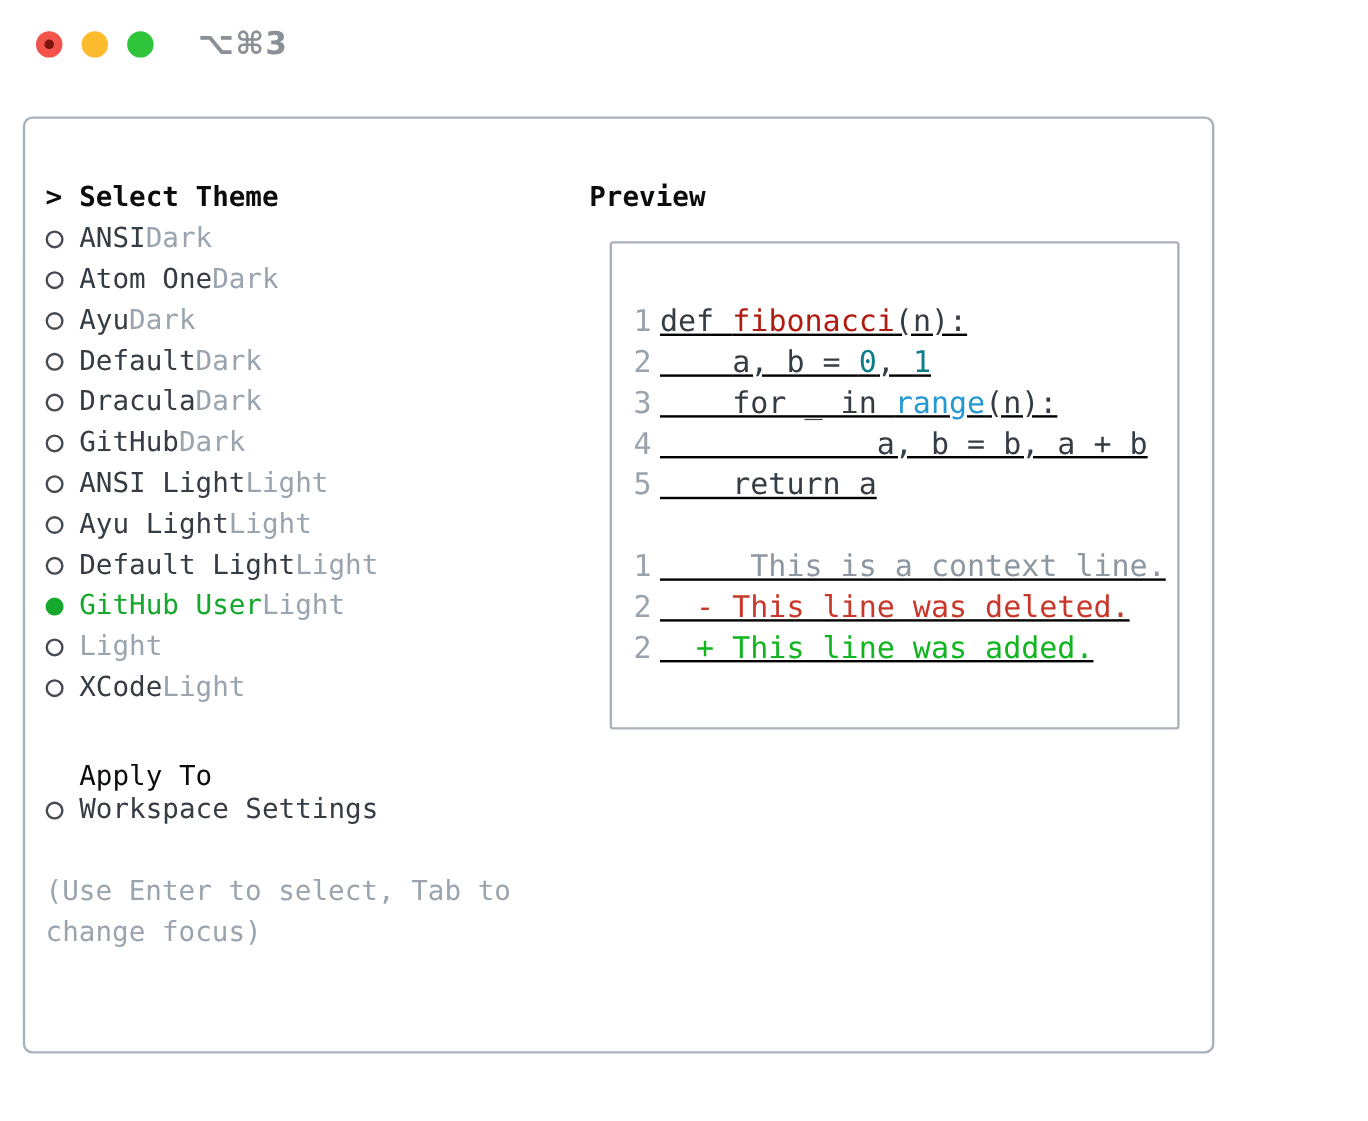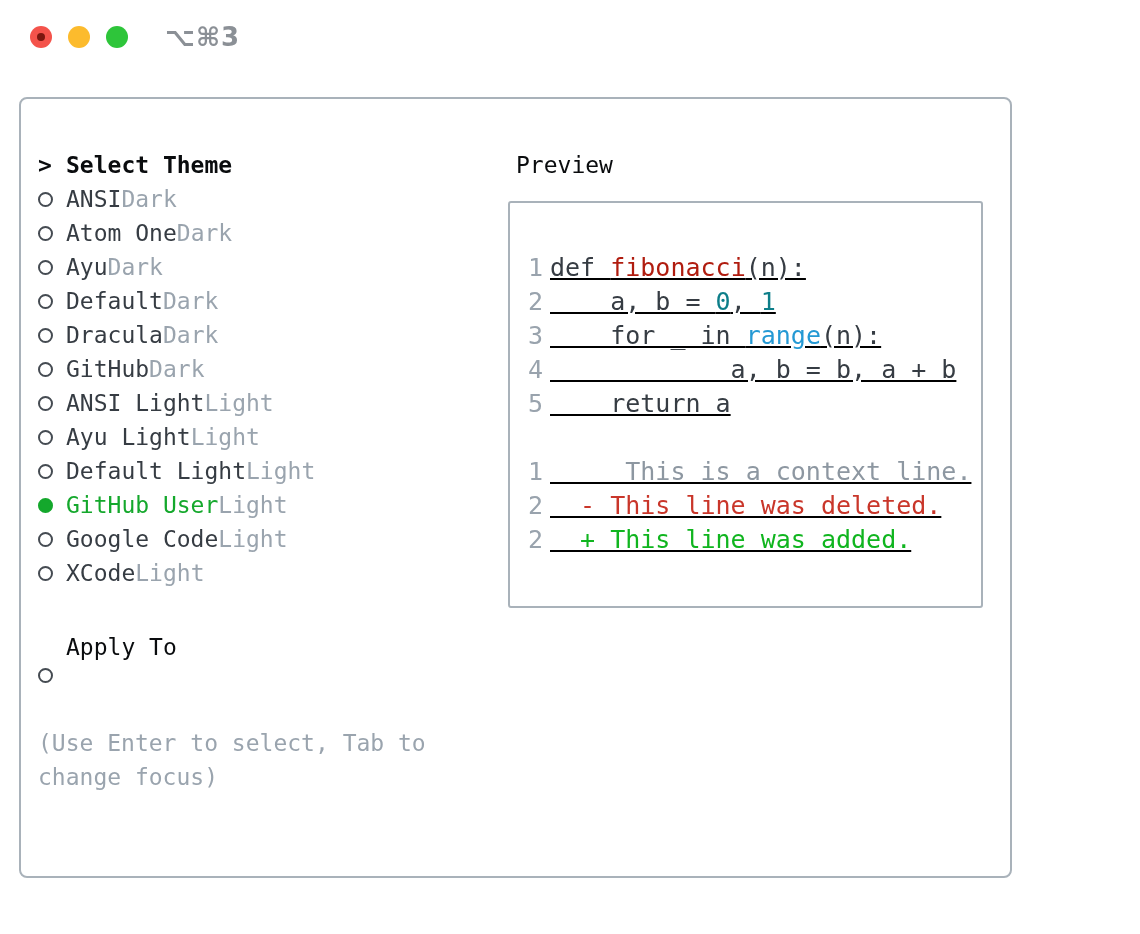--- a/index.html
+++ b/index.html
@@ -25,22 +25,22 @@
   .prompt-char{font-weight:bold;color:var(--text-black);}
   .header-label{font-weight:bold;color:var(--text-black);}
   .radio{width:15px;height:15px;box-sizing:border-box;border:2.5px solid var(--radio-ring);border-radius:50%;}
   .radio.selected{background:var(--accent-green);border-color:var(--accent-green);}
   .tname{color:var(--text-dark);text-align:center;}
   .tname.sel{color:var(--accent-green);}
   .tvariant{color:var(--text-gray);}
   .subheader{color:var(--text-black);margin-top:12px;}
   .row.hint{color:var(--text-gray);}
   
-  .preview-header{position:absolute;left:495px;top:49px;height:34px;font-size:23px;line-height:34px;
-                  font-weight:normal;color:var(--text-black);}
+  .preview-header{position:absolute;left:470px;top:49px;height:34px;font-size:23px;line-height:34px;
+                  font-weight:bold;color:var(--text-black);}
   .preview-box{position:absolute;left:487px;top:102px;width:475px;height:407px;box-sizing:border-box;
                border:2px solid var(--border);border-radius:3px;background:#fff;
                padding:48px 0 0 18px;overflow:hidden;text-decoration:underline;}
   .cline{white-space:pre;height:34px;font-size:25px;line-height:34px;color:var(--text-dark);}
   .gutter{display:inline-block;width:22px;color:var(--gutter-gray);}
   .tk-pln{color:var(--text-dark);}
   .tk-fn{color:var(--syntax-function-red);}
   .tk-num{color:var(--syntax-number-teal);}
   .tk-bi{color:var(--syntax-builtin-blue);}
   .tk-ctx{color:var(--diff-context-gray);}
@@ -66,25 +66,25 @@
         <div class="row"><span class="marker"><span class="radio"></span></span><span class="tname">ANSI</span> <span class="tvariant">Dark</span></div>
         <div class="row"><span class="marker"><span class="radio"></span></span><span class="tname">Atom One</span> <span class="tvariant">Dark</span></div>
         <div class="row"><span class="marker"><span class="radio"></span></span><span class="tname">Ayu</span> <span class="tvariant">Dark</span></div>
         <div class="row"><span class="marker"><span class="radio"></span></span><span class="tname">Default</span> <span class="tvariant">Dark</span></div>
         <div class="row"><span class="marker"><span class="radio"></span></span><span class="tname">Dracula</span> <span class="tvariant">Dark</span></div>
         <div class="row"><span class="marker"><span class="radio"></span></span><span class="tname">GitHub</span> <span class="tvariant">Dark</span></div>
         <div class="row"><span class="marker"><span class="radio"></span></span><span class="tname">ANSI Light</span> <span class="tvariant">Light</span></div>
         <div class="row"><span class="marker"><span class="radio"></span></span><span class="tname">Ayu Light</span> <span class="tvariant">Light</span></div>
         <div class="row"><span class="marker"><span class="radio"></span></span><span class="tname">Default Light</span> <span class="tvariant">Light</span></div>
         <div class="row"><span class="marker"><span class="radio selected"></span></span><span class="tname sel">GitHub User</span> <span class="tvariant">Light</span></div>
-        <div class="row"><span class="marker"><span class="radio"></span></span><span class="tname">Google Code</span> <span class="tvariant">Light</span></div>
+        <div class="row"><span class="marker"><span class="radio"></span></span> <span class="tvariant">Light</span></div>
         <div class="row"><span class="marker"><span class="radio"></span></span><span class="tname">XCode</span> <span class="tvariant">Light</span></div>
         <div class="row"></div>
         <div class="row"><span class="marker"></span><span class="subheader">Apply To</span></div>
-        <div class="row"><span class="marker"><span class="radio"></span></span></div>
+        <div class="row"><span class="marker"><span class="radio"></span></span><span class="tname">Workspace Settings</span></div>
         <div class="row"></div>
         <div class="row hint">(Use Enter to select, Tab to</div>
         <div class="row hint">change focus)</div>
       </div>
     <div class="preview-header">Preview</div>
     <div class="preview-box" id="preview-box">
         <div class="cline"><span class="gutter">1</span><span class="tk-pln">def </span><span class="tk-fn">fibonacci</span><span class="tk-pln">(n):</span></div>
         <div class="cline"><span class="gutter">2</span><span class="tk-pln">    a, b = </span><span class="tk-num">0</span><span class="tk-pln">, </span><span class="tk-num">1</span></div>
         <div class="cline"><span class="gutter">3</span><span class="tk-pln">    for _ in </span><span class="tk-bi">range</span><span class="tk-pln">(n):</span></div>
         <div class="cline"><span class="gutter">4</span><span class="tk-pln">            a, b = b, a + b</span></div>

